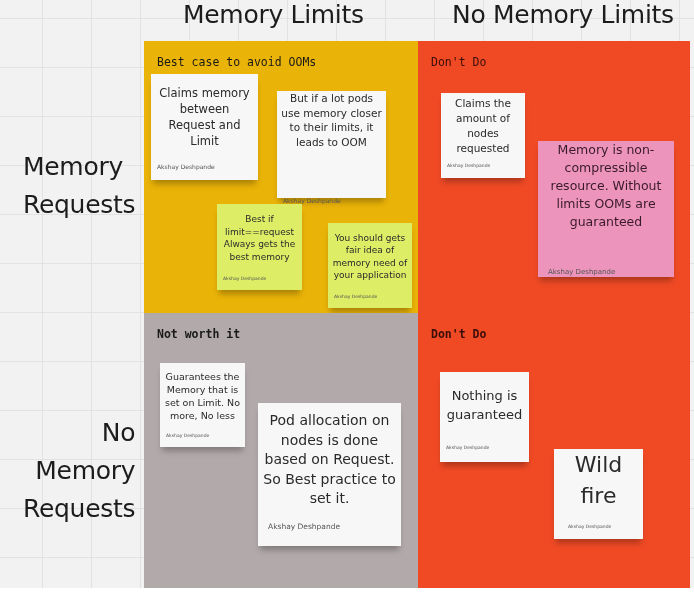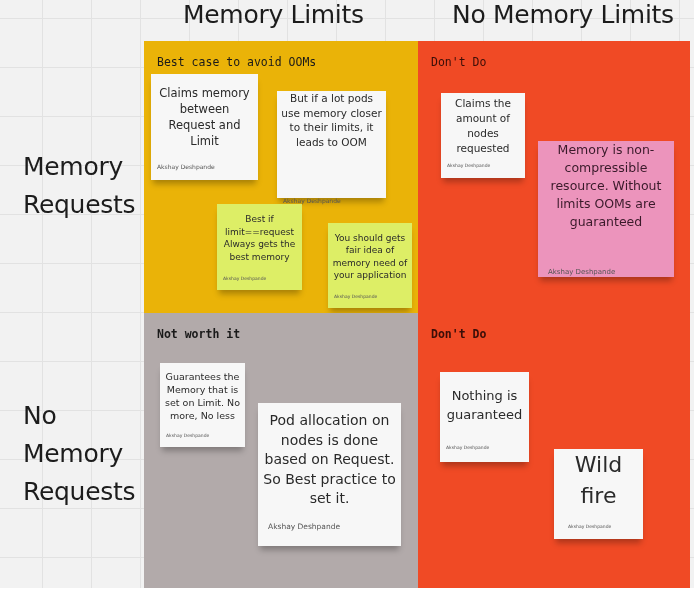--- a/index.html
+++ b/index.html
@@ -40,21 +40,21 @@
 
 <div class="bottom-white"></div>
 
 <div class="col-head" style="left:183px;">Memory Limits</div>
 <div class="col-head" style="left:452px;">No Memory Limits</div>
 
 <div class="row-head" style="top:148px;">
   <div>Memory</div>
   <div>Requests</div>
 </div>
-<div class="row-head" style="top:397px;">
+<div class="row-head" style="top:414px;text-align:right;">
   <div>No</div>
   <div>Memory</div>
   <div>Requests</div>
 </div>
 
 <div class="quad q-green">
   <div class="q-title">Best case to avoid OOMs</div>
   <div class="note" style="left:7px;top:33px;width:107px;height:106px;font-size:11.5px;line-height:16px;">
     <div class="txt">Claims memory between Request and Limit</div>
     <div class="author">Akshay Deshpande</div>

